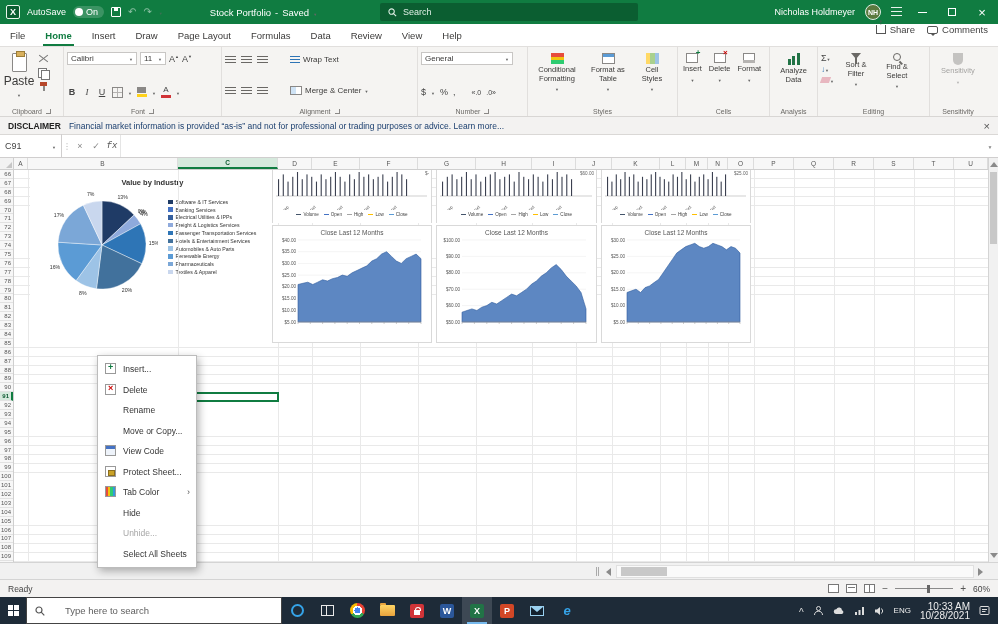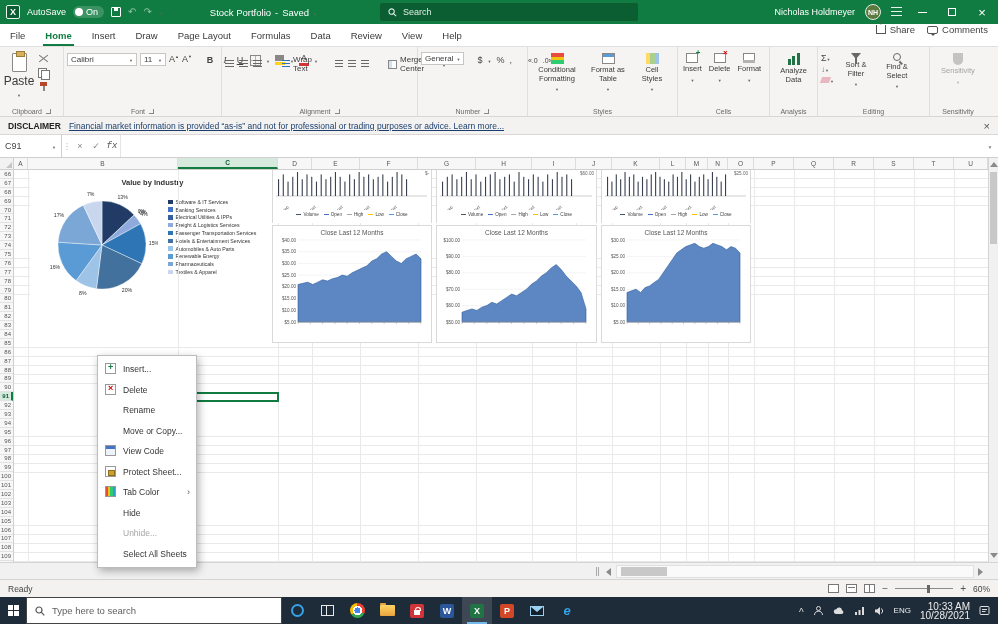--- a/index.html
+++ b/index.html
@@ -64,21 +64,21 @@
   .minicol{display:flex;flex-direction:column;gap:4px;padding-top:4px}
   .mini{width:12px;height:10px;position:relative;display:inline-block}
   .ic-paste{width:15px;height:19px;border:1px solid #8a8886;background:#fff;position:relative;border-radius:1px}
   .ic-paste::after{content:"";position:absolute;left:3px;top:-3px;width:7px;height:4px;background:#d8b05c;border:1px solid #9c7d38}
   .ic-cut::before,.ic-cut::after{content:"";position:absolute;left:0;top:4px;width:11px;height:1px;background:#777}
   .ic-cut::before{transform:rotate(38deg)}.ic-cut::after{transform:rotate(-38deg)}
   .ic-copy::before,.ic-copy::after{content:"";position:absolute;width:7px;height:8px;border:1px solid #777;background:#fff}
   .ic-copy::before{left:0;top:0}.ic-copy::after{left:3px;top:2px}
   .ic-painter::before{content:"";position:absolute;left:2px;top:0;width:7px;height:4px;background:#b7472a}
   .ic-painter::after{content:"";position:absolute;left:5px;top:4px;width:2px;height:5px;background:#8a8886}
-  .fontcol{display:flex;flex-direction:row;gap:13px;padding-top:2px}
+  .fontcol{display:flex;flex-direction:column;gap:19px;padding-top:2px}
   .combo{display:flex;align-items:center;justify-content:space-between;border:1px solid #c8c6c4;
       background:#fff;height:13px;padding:0 3px;font-size:8px}
   .combo .cv{margin-left:3px}
   .w62{width:70px}.w26{width:26px}.w86{width:92px}
   .fr2{display:flex;align-items:center;gap:5px;margin-top:2px}
   .sb{min-width:10px;text-align:center;font-size:9px;color:#444;position:relative}
   .sb.b{font-weight:bold}.sb.i{font-style:italic;font-family:"Liberation Serif",serif}.sb.u{text-decoration:underline}
   .supa{font-size:4px;position:relative;top:-4px}
   .ic-borders{width:11px;height:11px;border:1px solid #8a8886;
       background:linear-gradient(#b5b3b1,#b5b3b1) center/100% 1px no-repeat,
@@ -113,21 +113,21 @@
       linear-gradient(#217346,#217346) 1px 6px/3px 6px no-repeat,
       linear-gradient(#217346,#217346) 5.5px 3px/3px 9px no-repeat,
       linear-gradient(#217346,#217346) 10px 0/3px 12px no-repeat}
   .ic-shield{width:10px;height:12px;background:#8a8886;border-radius:0 0 5px 5px}
   .disabled-g{opacity:.45}
 
   
   .disc{position:absolute;left:0;top:117px;right:0;height:18px;background:#f3f2f1;border-bottom:1px solid #dad8d6;
       display:flex;align-items:center;gap:8px;padding:0 8px;font-size:8.5px;color:#222}
   .disc b{font-size:8.5px}
-  .disc .lnk{color:#1a3e6e;text-decoration:underline}
+  .disc .lnk{color:#1a3e6e;}
   .disc-close{margin-left:auto;color:#555}
   .disc-close::after{content:"×";font-size:11px}
 
   
   .fbar{position:absolute;left:0;top:135px;right:0;height:23px;background:#fff;border-bottom:1px solid #d0cece;
       display:flex;align-items:center;font-size:9px;color:#444}
   .namebox{width:62px;height:100%;border-right:1px solid #d0cece;display:flex;align-items:center;
       justify-content:space-between;padding:12px 5px}
   .fdots{width:10px;text-align:center;color:#aaa;font-size:8px}
   .fbtn{width:16px;text-align:center;color:#888}
@@ -215,21 +215,21 @@
   .mi-view-code{background:linear-gradient(#4472c4 0 3px,#eef3fa 3px)}
   .mi-protect-sheet::after{content:"";position:absolute;left:2px;top:3px;width:5px;height:4px;background:#c9a227;border:1px solid #8a6d1f}
   .mi-tab-color{background:linear-gradient(90deg,#e74c3c 0 25%,#f1c40f 0 50%,#2ecc71 0 75%,#3498db 0)}
 
   
   .taskbar{position:absolute;left:0;top:597px;right:0;height:27px;background:#1e2b38;display:flex;
       align-items:center;color:#fff}
   .startbtn{width:26px;height:100%;display:flex;align-items:center;justify-content:center}
   .startgrid{display:grid;grid-template-columns:5px 5px;grid-template-rows:5px 5px;gap:1px}
   .startgrid span{background:#fff}
-  .tsearch{width:256px;height:100%;background:#fff;color:#5f5f5f;display:flex;align-items:center;gap:7px;
+  .tsearch{width:256px;height:100%;background:#fff;color:#5f5f5f;display:flex;align-items:center;gap:20px;
       padding:0 8px;font-size:9.5px;border:1px solid #444}
   .tasks{display:flex;align-items:center;height:100%}
   .task{width:30px;height:100%;display:flex;align-items:center;justify-content:center;position:relative}
   .task.active{background:rgba(255,255,255,.14)}
   .task.active::after{content:"";position:absolute;left:5px;right:5px;bottom:0;height:2px;background:#76b9ed}
   .ic-cortana{width:13px;height:13px;border-radius:50%;border:2px solid #35a3e8}
   .ic-tview{width:13px;height:11px;border:1px solid #e8e8e8;position:relative}
   .ic-tview::after{content:"";position:absolute;left:4px;top:0;bottom:0;width:1px;background:#e8e8e8}
   .ic-chrome{width:15px;height:15px;border-radius:50%;
       background:radial-gradient(circle at center,#4285f4 0 3px,#fff 3px 4.5px,rgba(0,0,0,0) 4.5px),

